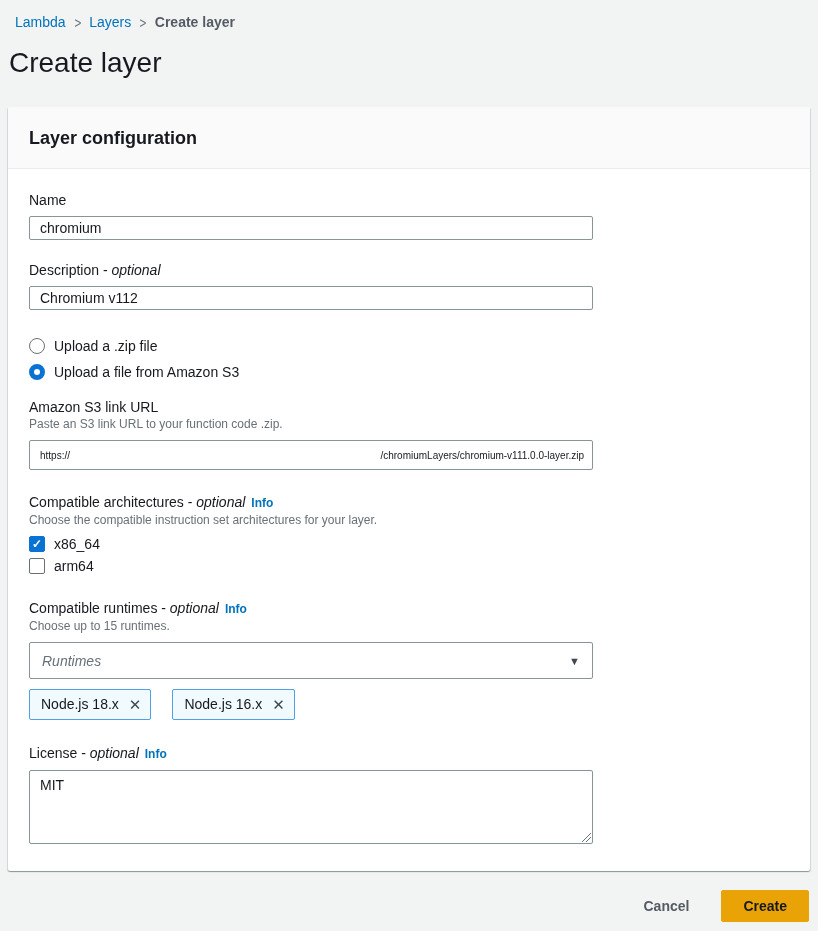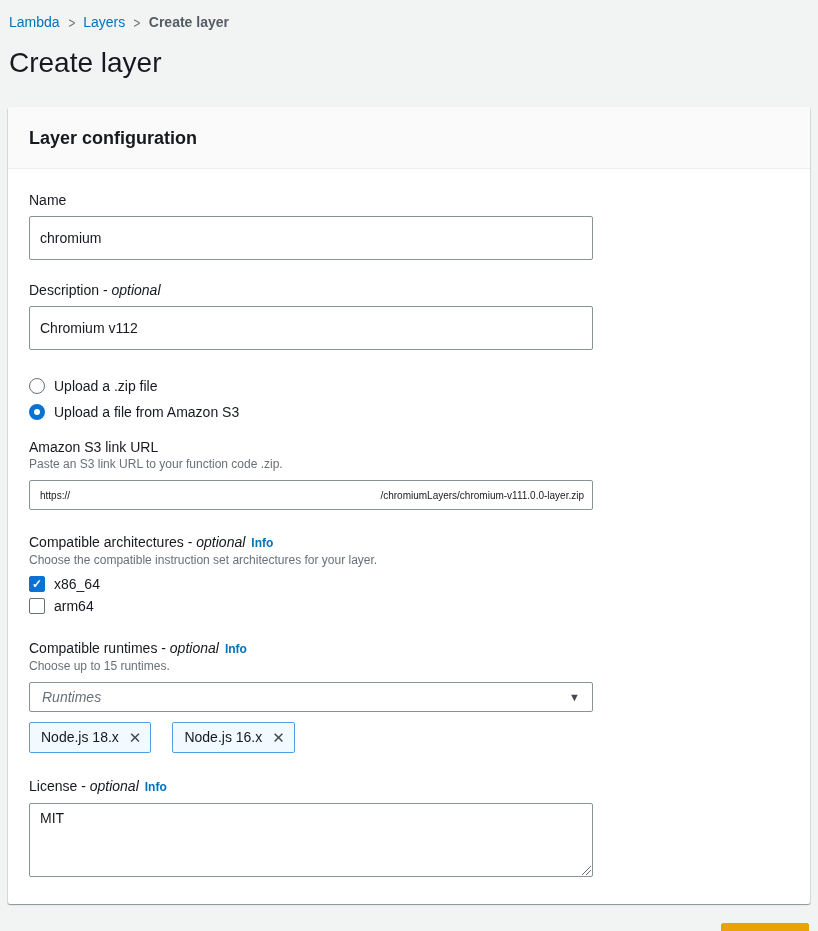--- a/index.html
+++ b/index.html
@@ -7,21 +7,21 @@
   body {
     width: 818px; height: 931px;
     background: var(--page-bg, #f2f3f3);
     font-family: "Liberation Sans", sans-serif;
     color: var(--text, #16191f);
     font-size: 14px;
     overflow: hidden;
   }
 
   
-  .breadcrumb { display: flex; align-items: center; gap: 8px; padding: 14px 0 0 9px; font-size: 14px; }
+  .breadcrumb { display: flex; align-items: center; gap: 8px; padding: 14px 0 0 15px; font-size: 14px; }
   .breadcrumb a { color: var(--link-blue, #0073bb); text-decoration: none; cursor: pointer; }
   .crumb-sep { color: #687078; font-size: 13px; transform: scale(0.9, 1.15); display: inline-block; }
   .crumb-current { color: #545b64; font-weight: 700; }
 
   
   h1.page-title { font-size: 28px; font-weight: 400; margin: 15px 0 26px 9px; line-height: 36px; color: #16191f; }
 
   
   .card {
     margin: 0 8px; background: #fff; border-radius: 2px;
@@ -34,21 +34,21 @@
   .card-header h2 { margin: 0; font-size: 18px; font-weight: 700; line-height: 22px; }
   .card-body { padding: 23px 20px 27px 21px; }
 
   .field { width: 564px; }
   .field-label { display: block; font-size: 14px; line-height: 17px; margin-bottom: 7px; }
   .optional { font-style: italic; }
   .info-link { color: var(--link-blue, #0073bb); font-size: 12px; font-weight: 700; text-decoration: none; margin-left: 6px; cursor: pointer; }
   .hint { font-size: 12px; line-height: 16px; color: #687078; margin: -3px 0 8px 0; }
 
   input.text-input {
-    width: 564px; height: 44px; border: 1px solid #879596; border-radius: 2px;
+    width: 564px; height: 24px; border: 1px solid #879596; border-radius: 2px;
     padding: 0 10px; font-size: 14px; font-family: "Liberation Sans", sans-serif;
     color: #16191f; background: #fff;
   }
   .mb-22 { margin-bottom: 22px; }
   .mb-28 { margin-bottom: 28px; }
   .mb-19 { margin-bottom: 19px; }
   .mb-24 { margin-bottom: 24px; }
   .mb-26 { margin-bottom: 26px; }
   .mb-25 { margin-bottom: 25px; }
 
@@ -66,21 +66,21 @@
 
   
   .url-input {
     width: 564px; height: 30px; border: 1px solid #879596; border-radius: 2px; background: #fff;
     display: flex; align-items: center; justify-content: space-between; padding: 0 8px 0 10px;
     font-size: 10px; cursor: text;
   }
 
   
   .select {
-    width: 564px; height: 30px; border: 1px solid #879596; border-radius: 2px; background: #fff;
+    width: 564px; height: 37px; border: 1px solid #879596; border-radius: 2px; background: #fff;
     display: flex; align-items: center; justify-content: space-between; padding: 12px 12px; cursor: pointer;
   }
   .select .placeholder { font-style: italic; color: #687078; }
   .select .caret { color: #414750; font-size: 11px; }
 
   
   .token-list { display: flex; gap: 21px; margin-top: 10px; }
   .token {
     display: flex; align-items: center; gap: 10px;
     border: 1px solid var(--token-border, #539fe5); background: var(--token-bg, #f1faff);

